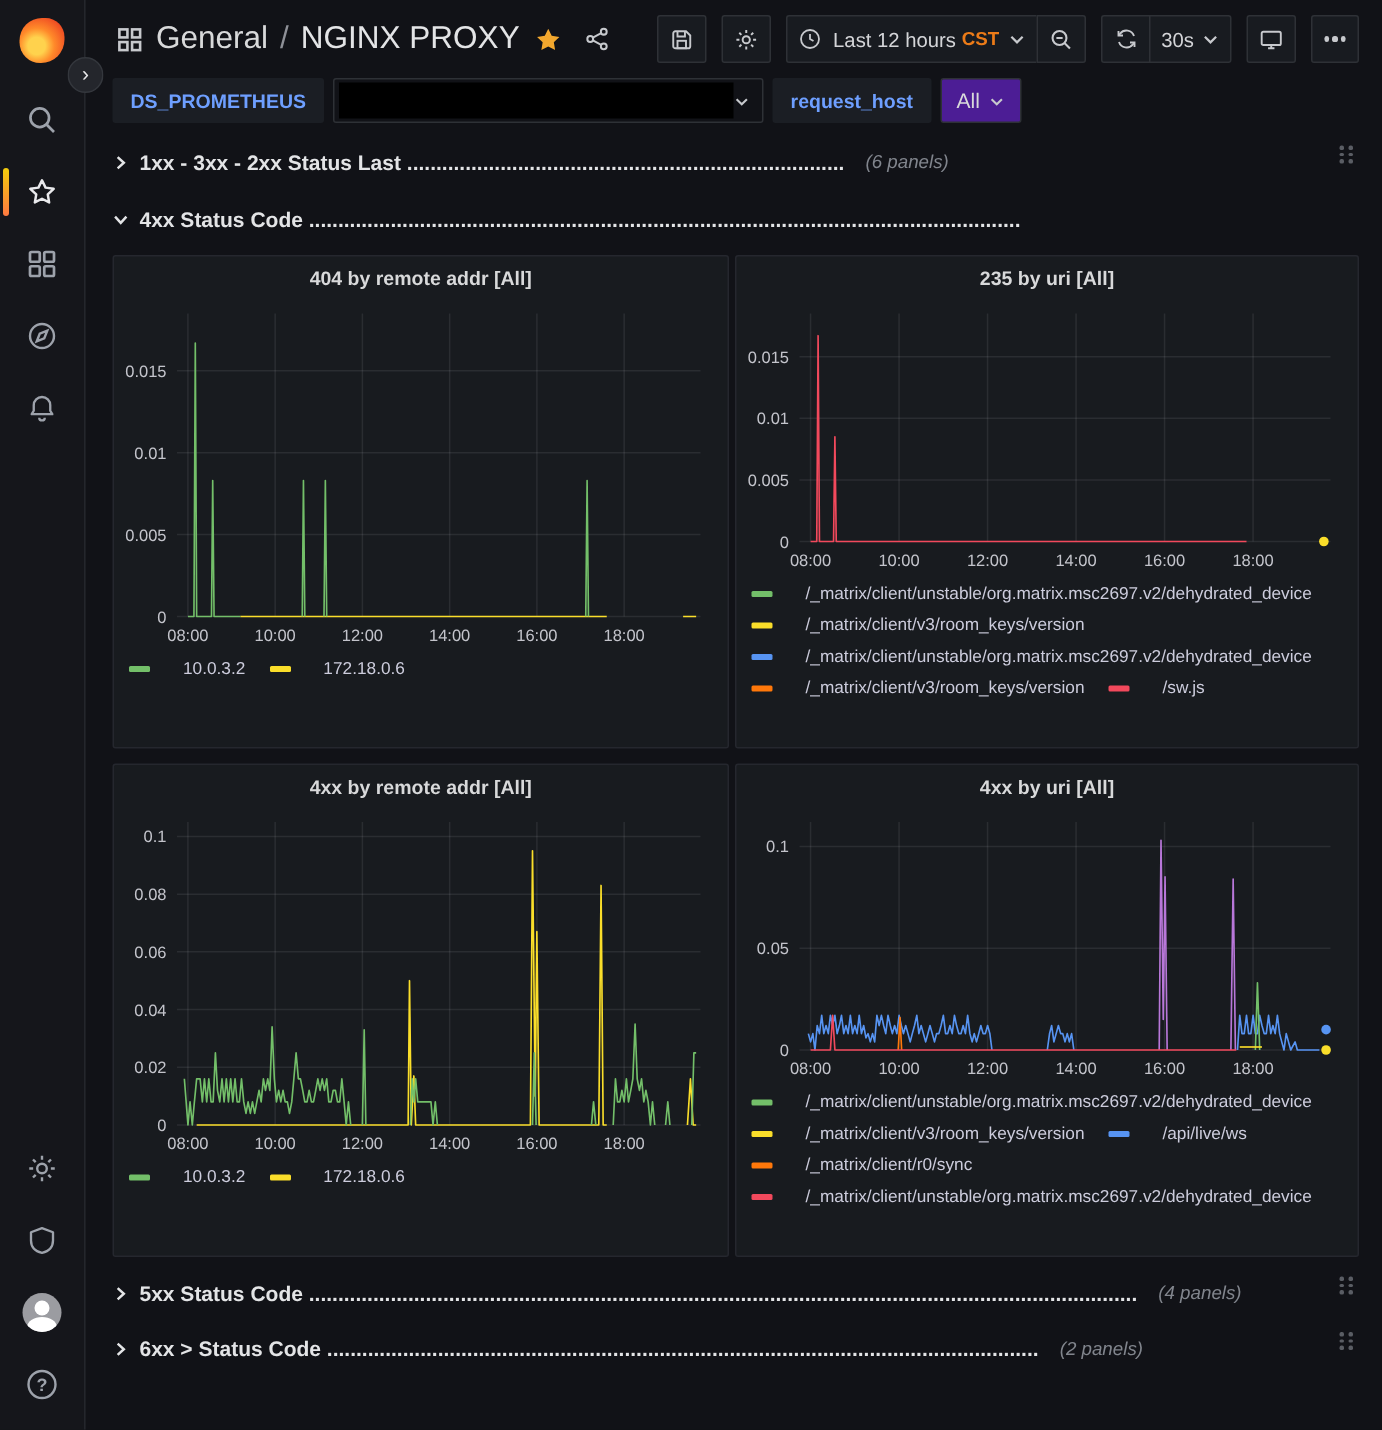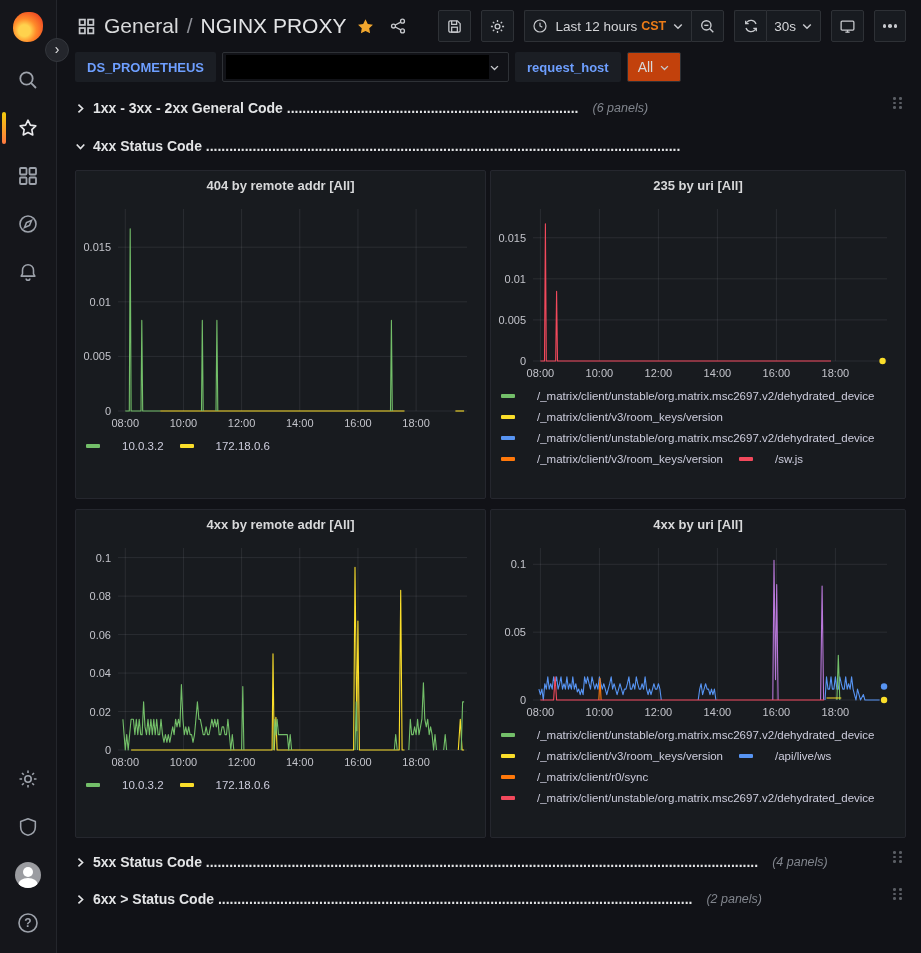--- a/index.html
+++ b/index.html
@@ -36,21 +36,21 @@
   .picker-text { font-size:13.5px; color:#d4d5d8; margin:0 4px 0 7px; white-space:nowrap; }
   .tz { color:#eb7b18; font-weight:700; font-size:12.5px; margin-right:6px; }
   .interval { font-size:13.5px; color:#d4d5d8; margin-right:5px; }
   .kebab span { display:block; width:3.5px; height:3.5px; border-radius:50%; background:#c7c9cd; margin:2px auto; }
 
   
   .submenu { height:36px; display:flex; align-items:flex-start; gap:6px; padding:0 15px 0 18px; }
   .chip { height:30px; display:flex; align-items:center; background:#1b1e24; border-radius:2px; padding:0 12px; font-size:13px; font-weight:600; color:#6e9fff; }
   .var-select { height:30px; width:287px; border:1px solid #2e3136; background:#111217; border-radius:2px; display:flex; align-items:center; justify-content:space-between; padding:0 8px 0 3px; cursor:pointer; }
   .redacted { width:265px; height:24px; background:#000; }
-  .all-select { height:30px; border:1px solid #2e3136; background:#c2410c; border-radius:2px; display:flex; align-items:center; gap:6px; padding:0 10px; font-size:14px; color:#d8d9da; cursor:pointer; }
+  .all-select { height:30px; border:1px solid #2e3136; background:#4c1d95; border-radius:2px; display:flex; align-items:center; gap:6px; padding:0 10px; font-size:14px; color:#d8d9da; cursor:pointer; }
 
   
   .dash { padding:6px 15px 0 18px; }
   .row-head { height:28px; display:flex; align-items:center; position:relative; margin-bottom:10px; cursor:pointer; }
   .row-head .chev { margin-right:7px; display:flex; }
   .row-title { font-size:14px; font-weight:700; color:#e3e4e6; white-space:nowrap; overflow:hidden; }
   .row-count { font-size:12.5px; font-style:italic; color:#81858d; margin-left:14px; white-space:nowrap; }
   .drag-handle { position:absolute; right:3px; top:3px; display:grid; grid-template-columns:repeat(2,4px); grid-gap:2px; cursor:grab; }
   .drag-handle i { width:2.5px; height:2.5px; border-radius:50%; background:#5a5d64; }
 
@@ -288,21 +288,21 @@
   </div>
 
   <div class="dash">
 
     <div class="row-head">
       <span class="chev">
           <svg class="icon" width="11" height="11" viewBox="0 0 16 16" fill="none" stroke="#e3e4e6" stroke-width="2.4">
             <path d="M5 2.5l6 5.5-6 5.5"></path>
           </svg>
         </span>
-      <span class="row-title">1xx - 3xx - 2xx General Code ...........................................................................</span>
+      <span class="row-title">1xx - 3xx - 2xx Status Last ...........................................................................</span>
       <span class="row-count">(6 panels)</span>
       <span class="drag-handle">
           <i></i>
           <i></i>
           <i></i>
           <i></i>
           <i></i>
           <i></i>
         </span>
     </div>

